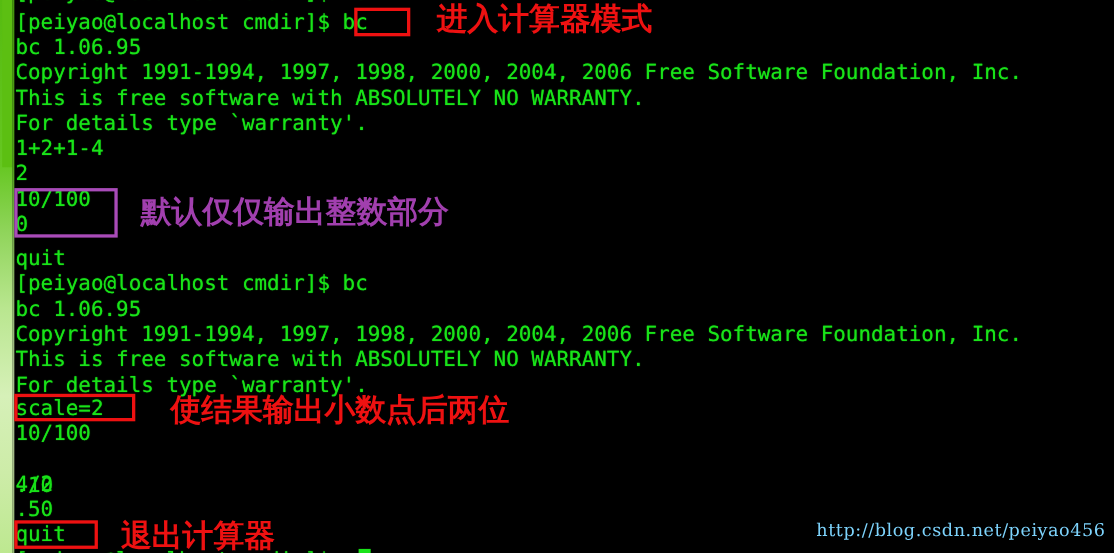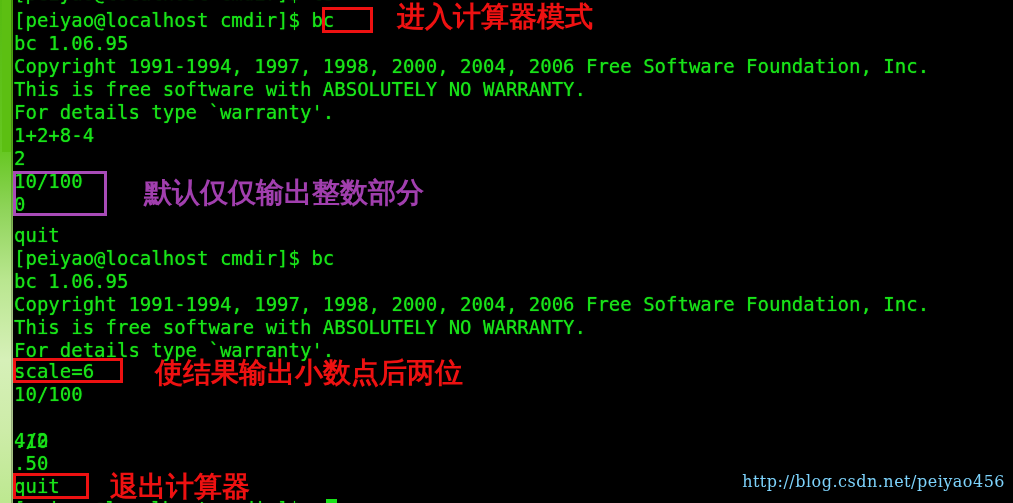--- a/index.html
+++ b/index.html
@@ -104,21 +104,21 @@
   
   .anno {
     position: absolute;
     white-space: pre;
     font-family: "DejaVu Sans", "Liberation Sans", sans-serif;
     font-size: 28px;
     line-height: 22px;
     font-weight: 600;
   }
   .anno-red { color: #ee1111; }
-  .anno-purple { color: #a13fae; margin-left: 16px; }
+  .anno-purple { color: #a13fae; }
 
   
   .watermark {
     position: absolute;
     right: 8px;
     bottom: 12px;
     color: #7dd3fc;
     font-family: "DejaVu Serif", "Liberation Serif", serif;
     font-size: 16px;
     letter-spacing: 0.5px;
@@ -139,31 +139,31 @@
 
     <div class="clip-top">
       <div class="line" style="top:-18px;">[peiyao@localhost cmdir]$ ls</div>
     </div>
 
     <div class="line" style="top:9px;">[peiyao@localhost cmdir]$ bc</div>
     <div class="line" style="top:32px;">bc 1.06.95</div>
     <div class="line" style="top:55px;">Copyright 1991-1994, 1997, 1998, 2000, 2004, 2006 Free Software Foundation, Inc.</div>
     <div class="line" style="top:78px;">This is free software with ABSOLUTELY NO WARRANTY.</div>
     <div class="line" style="top:101px;">For details type `warranty'.</div>
-    <div class="line" style="top:124px;">1+2+8-4</div>
+    <div class="line" style="top:124px;">1+2+1-4</div>
     <div class="line" style="top:147px;">2</div>
     <div class="line" style="top:170px;">10/100</div>
     <div class="line" style="top:193px;">0</div>
     <div class="line" style="top:224px;">quit</div>
     <div class="line" style="top:247px;">[peiyao@localhost cmdir]$ bc</div>
     <div class="line" style="top:270px;">bc 1.06.95</div>
     <div class="line" style="top:293px;">Copyright 1991-1994, 1997, 1998, 2000, 2004, 2006 Free Software Foundation, Inc.</div>
     <div class="line" style="top:316px;">This is free software with ABSOLUTELY NO WARRANTY.</div>
     <div class="line" style="top:339px;">For details type `warranty'.</div>
-    <div class="line" style="top:360px;">scale=6</div>
+    <div class="line" style="top:360px;">scale=2</div>
     <div class="line" style="top:383px;">10/100</div>
     <div class="line" style="top:406px;margin-top:24px;">.10</div>
     <div class="line" style="top:429px;">4/2</div>
     <div class="line" style="top:452px;">.50</div>
     <div class="line" style="top:475px;">quit</div>
 
     <div class="line" style="top:498px;">[peiyao@localhost cmdir]$</div>
     <div class="cursor-block" style="left:312px; top:499px; height:4px;"></div>
   </div>
 

